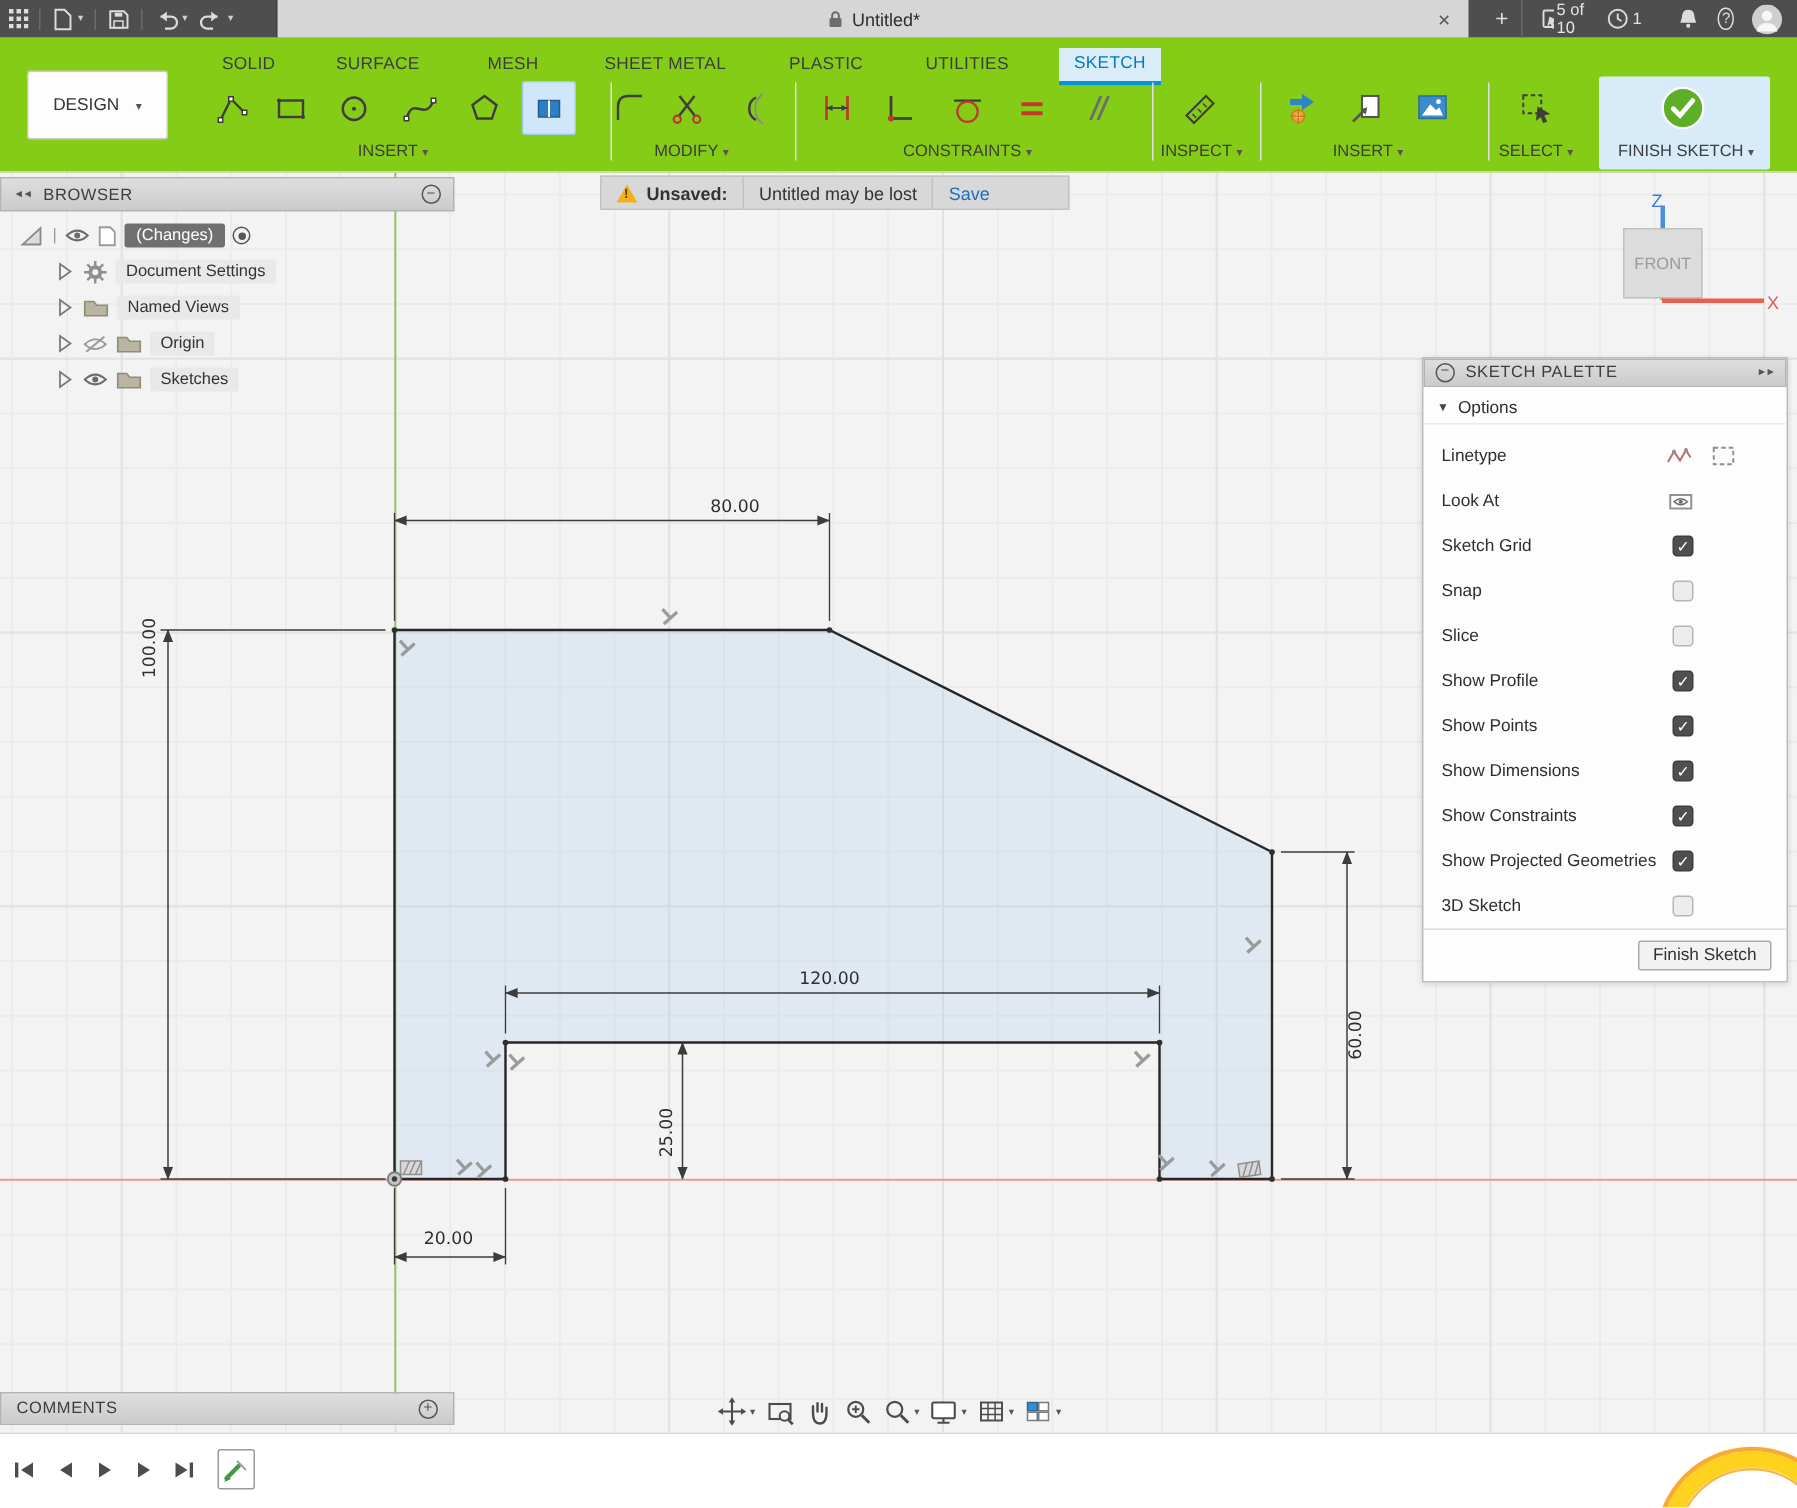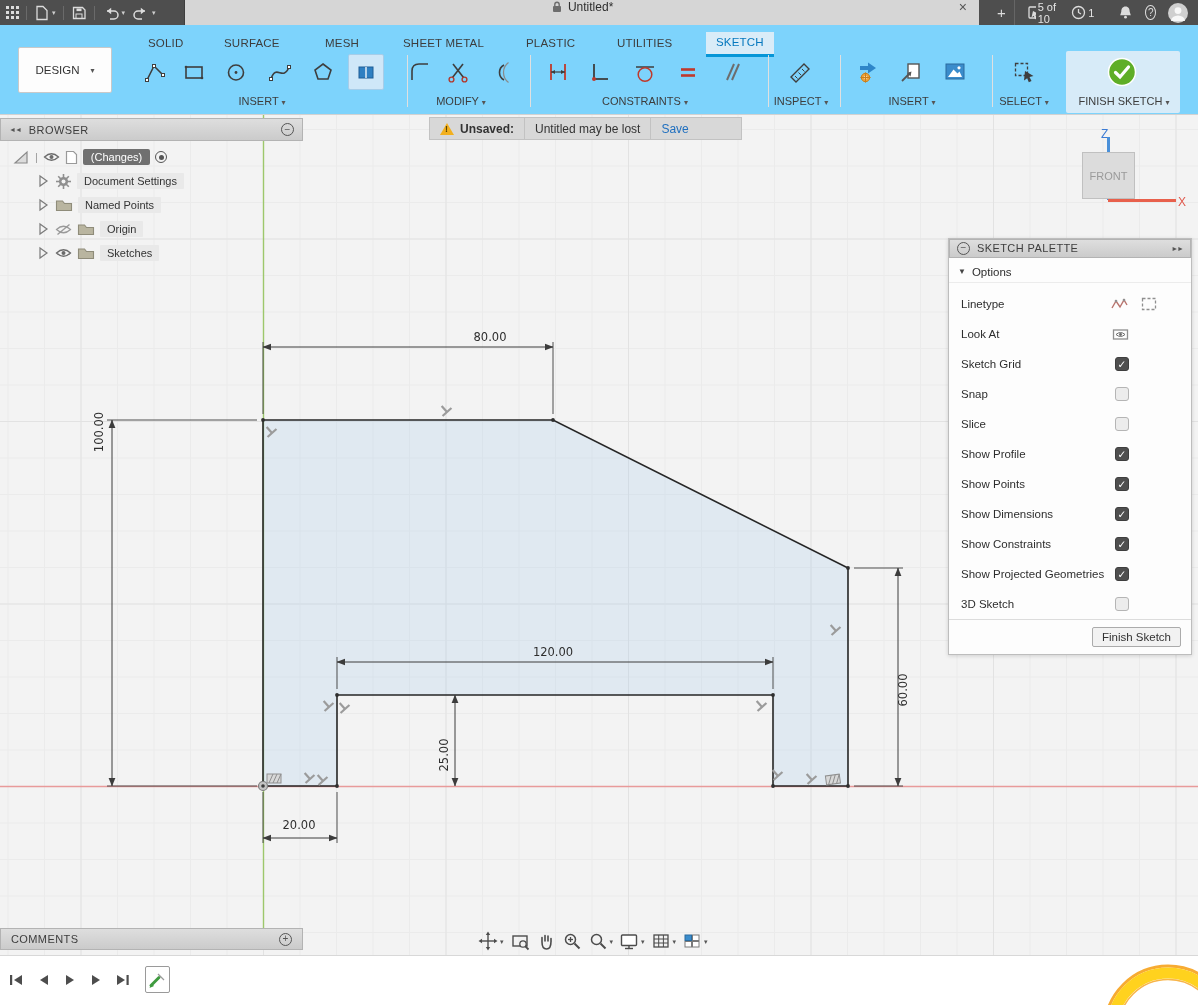--- a/index.html
+++ b/index.html
@@ -4,30 +4,30 @@
 <style>
   *{margin:0;padding:0;box-sizing:border-box}
   html,body{width:1198px;height:1005px;overflow:hidden;font-family:"Liberation Sans",sans-serif;background:#fff;position:relative}
 
   
   .titlebar{position:absolute;top:0;left:0;width:1198px;height:25px;background:#4e4e4e;display:flex;align-items:center;z-index:50}
   .tb-left{display:flex;align-items:center;gap:7px;width:200px;padding-left:6px;height:100%}
   .tb-ic{display:flex;align-items:center;gap:2px;cursor:pointer}
   .tb-sep{width:1px;height:14px;background:#6a6a6a}
   .caret-sm{font-size:7px;color:#cfcfcf;line-height:1}
-  .doc-tab{width:864px;height:25px;background:#d6d6d6;display:flex;align-items:flex-start;justify-content:center;position:relative;border-left:1px solid #3e3e3e}
+  .doc-tab{width:864px;height:25px;background:#d6d6d6;display:flex;align-items:center;justify-content:center;position:relative;border-left:1px solid #3e3e3e}
   .doc-tab .title{font-size:12px;color:#2e2e2e;margin-left:5px}
   .doc-close{position:absolute;right:12px;font-size:14px;color:#555;cursor:pointer;line-height:1}
   .tb-right{flex:1;display:flex;align-items:center;gap:12px;padding:0 10px;height:100%}
   .plus-btn{font-size:15px;color:#ddd;padding:0 8px;border-right:1px solid #666;height:100%;display:flex;align-items:center;cursor:pointer}
   .tb-txt{font-size:11px;color:#e4e4e4}
   .help-circ{width:15px;height:15px;border:1.2px solid #ddd;border-radius:50%;color:#ddd;font-size:10px;display:flex;align-items:center;justify-content:center}
 
   
-  .ribbon{position:absolute;top:25px;left:0;width:1198px;height:90px;background:#7dd3fc;border-bottom:1px solid #d2d2d2;z-index:40}
+  .ribbon{position:absolute;top:25px;left:0;width:1198px;height:90px;background:#84cc16;border-bottom:1px solid #d2d2d2;z-index:40}
   .rtab{position:absolute;top:8px;font-size:11.5px;color:#3d3d3d;letter-spacing:.2px;cursor:pointer;line-height:20px}
   .rtab.active{background:#d9ecf8;color:#0678be;padding:0 10px;border-bottom:3px solid #0696d7;top:7px;height:25px}
   .design-btn{position:absolute;left:18px;top:22px;width:94px;height:46px;border:1px solid #c9c9c9;background:#fdfdfd;border-radius:2px;display:flex;align-items:center;justify-content:center;gap:11px;font-size:11.5px;color:#333;cursor:pointer}
   .ticon{position:absolute;top:29px;width:36px;height:36px;display:flex;align-items:center;justify-content:center;cursor:pointer;border-radius:2px}
   .ticon.active{background:#cfe7f8;border:1px solid #a6cde9}
   .glabel{position:absolute;top:70px;font-size:11px;color:#3d3d3d;text-align:center;cursor:pointer}
   .glabel .caret-g{font-size:8px;color:#555}
   .vsep{position:absolute;top:30px;height:52px;width:1px;background:#e0e0e0}
   .finish-bg{position:absolute;left:1066px;top:26px;width:114px;height:62px;background:#d7ebf8;border-radius:2px}
 
@@ -53,21 +53,21 @@
 
   
   .browser-head{position:absolute;top:3px;left:0;width:303px;height:23px;padding:0 8px;gap:8px}
   .trow{position:absolute;display:flex;align-items:center;gap:5px;height:22px;font-size:11px;color:#333}
   .pill{background:#e9e9e9;padding:2px 7px;border-radius:1px}
   .pill-dark{background:#707070;color:#fff;padding:2px 8px;border-radius:2px}
   .radio{width:12px;height:12px;border:1.4px solid #555;border-radius:50%;position:relative}
   .radio::after{content:"";position:absolute;inset:2.5px;border-radius:50%;background:#555}
 
   
-  .warnbar{position:absolute;top:2px;left:429px;width:313px;height:23px;background:#d8d8d8;border:1px solid #c2c2c2;display:flex;align-items:center;font-size:12px;color:#333}
+  .warnbar{position:absolute;top:2px;left:400px;width:313px;height:23px;background:#d8d8d8;border:1px solid #c2c2c2;display:flex;align-items:center;font-size:12px;color:#333}
   .warn-seg{display:flex;align-items:center;height:100%;padding:0 10px;gap:6px}
   .warn-seg+.warn-seg{border-left:1px solid #c2c2c2}
   .warn-tri{width:0;height:0;border-left:7px solid transparent;border-right:7px solid transparent;border-bottom:12px solid #f2b01e;position:relative}
   .warn-tri::after{content:"!";position:absolute;left:-2px;top:1px;font-size:9px;font-weight:bold;color:#5a4300}
   .save-link{color:#1f6fbf;cursor:pointer}
 
   
   .vc-face{position:absolute;left:1082px;top:37px;width:53px;height:47px;background:#dcdcdc;border:1px solid #c0c0c0;color:#9a9a9a;font-size:11px;display:flex;align-items:center;justify-content:center;cursor:pointer}
   .vc-zline{position:absolute;left:1107px;top:22px;width:2.5px;height:63px;background:#4a90d9}
   .vc-xline{position:absolute;left:1108px;top:84px;width:68px;height:2.5px;background:#e8604c}
@@ -541,21 +541,21 @@
     <span class="pill">Document Settings</span>
   </div>
 
   <div class="trow" style="top:79px;left:36px">
     <svg width="14" height="16">
         <polygon points="4,3 11,8 4,13" fill="none" stroke="#7a7a7a" stroke-width="1.2"></polygon>
       </svg>
     <svg width="18" height="14">
         <path d="M1.5,3 h6 l2,2.5 h7 v7 h-15 z" fill="#b9b5a0" stroke="#8f8c7a" stroke-width="1.1"></path>
       </svg>
-    <span class="pill">Named Points</span>
+    <span class="pill">Named Views</span>
   </div>
 
   <div class="trow" style="top:103px;left:36px">
     <svg width="14" height="16">
         <polygon points="4,3 11,8 4,13" fill="none" stroke="#7a7a7a" stroke-width="1.2"></polygon>
       </svg>
     <svg width="17" height="13">
         <path d="M1.5,6.5 Q8.5,0 15.5,6.5 Q8.5,13 1.5,6.5 z" fill="none" stroke="#9a9a9a" stroke-width="1.2"></path>
         <line x1="2.5" y1="11.5" x2="14.5" y2="1.5" stroke="#9a9a9a" stroke-width="1.4"></line>
       </svg>

